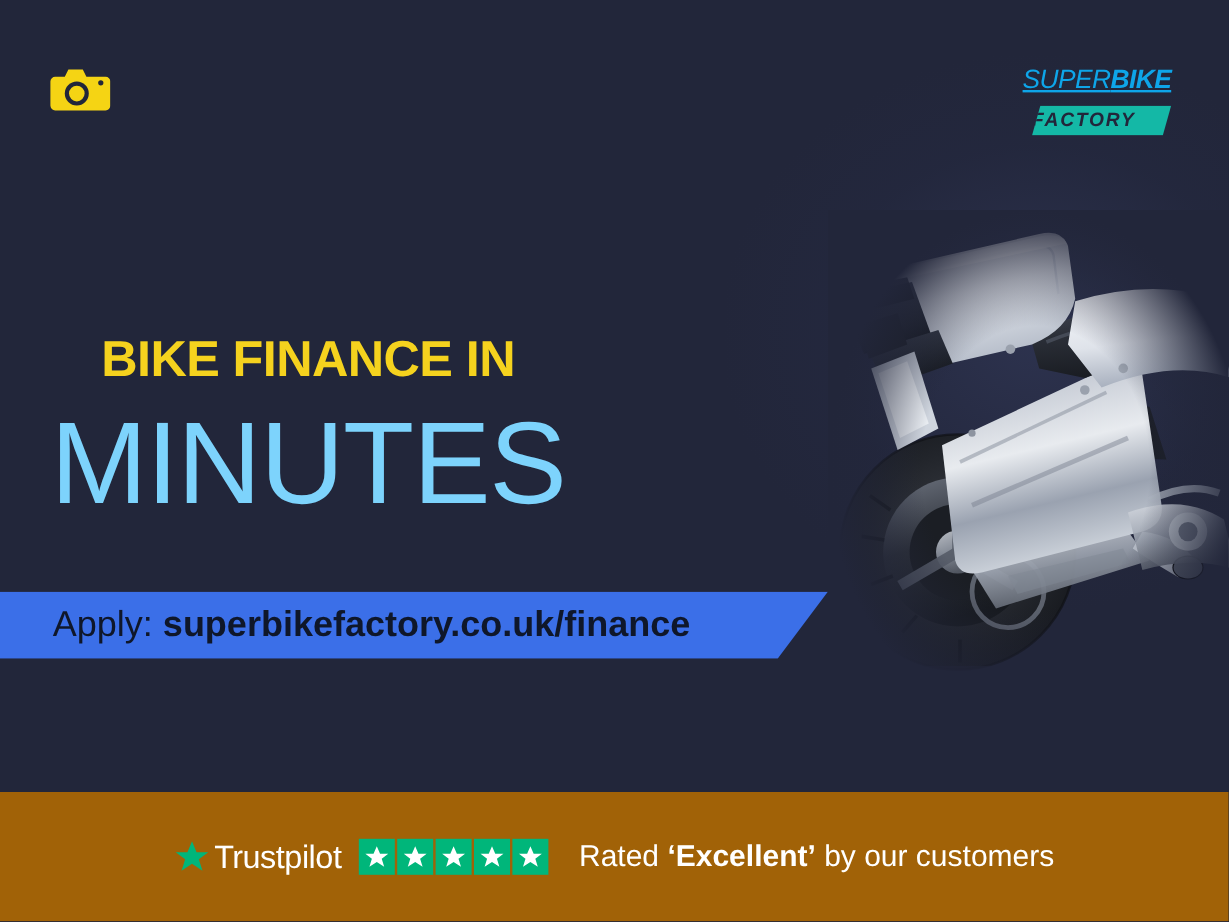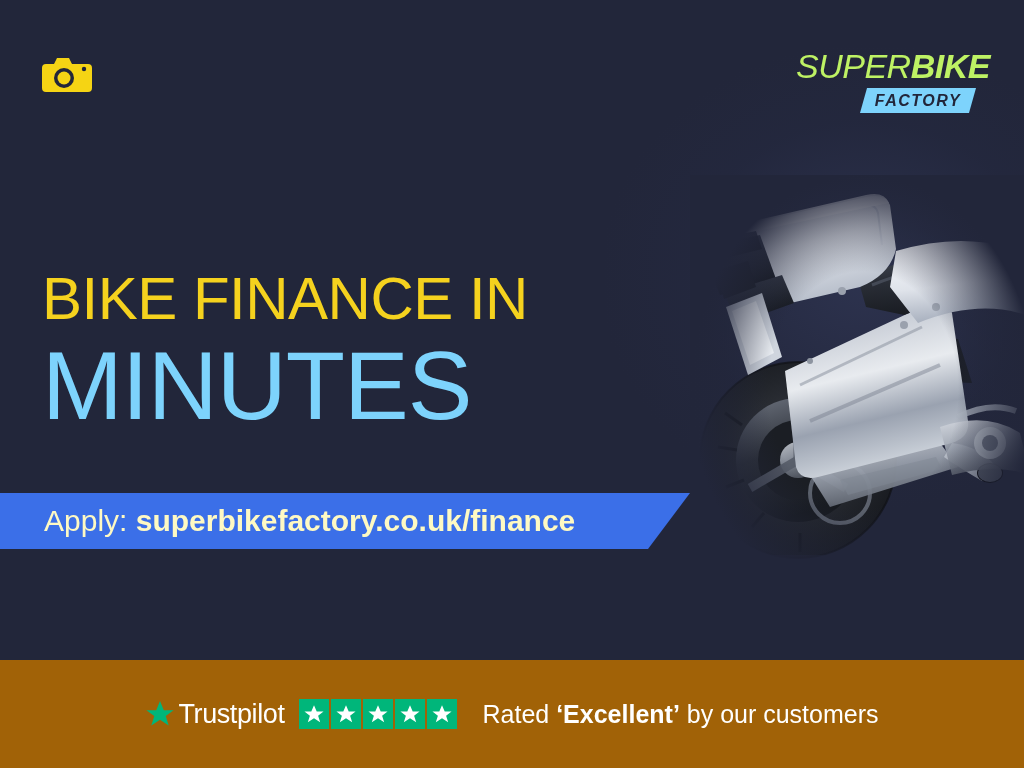--- a/index.html
+++ b/index.html
@@ -61,60 +61,62 @@
 
   
   .brand {
     position:absolute;
     right:48px; top:48px;
     width:180px;
     z-index:6;
     text-align:right;
   }
   .brand-top {
-    font-size:34px;
+    font-size:22px;
     line-height:36px;
     font-style:italic;
     letter-spacing:-0.5px;
     white-space:nowrap;
-    color:#bef264;
+    color:#0ea5e9;
+    text-decoration:underline;
   }
   .brand-super { font-weight:300; }
   .brand-bike  { font-weight:bold; }
 
   .brand-banner {
     margin-top:4px;
     margin-left:auto;
     width:116px; height:25px;
-    background:#7dd3fc;
-    display:flex; align-items:center; justify-content:center;
+    background:#14b8a6;
+    display:flex; align-items:center; 
     clip-path:polygon(7px 0, 100% 0, calc(100% - 7px) 100%, 0 100%);
   }
   .brand-factory {
     color:#22263a;
     font-size:16px;
     font-weight:bold;
     font-style:italic;
     letter-spacing:1.5px;
     line-height:1;
   }
 
   
   .headline {
     position:absolute;
     left:42px; top:268px;
     z-index:5;
   }
   .headline-line1 {
     color:#f5d21e;
-    font-size:60px;
+    font-size:42px;
     line-height:62px;
-    font-weight:normal;
+    font-weight:bold;
     letter-spacing:-0.5px;
     white-space:nowrap;
+    text-align:center;
   }
   .headline-line2 {
     color:#7dd3fc;
     font-size:97px;
     line-height:100px;
     font-weight:normal;
     letter-spacing:-1px;
     white-space:nowrap;
     margin-top:6px;
   }
@@ -124,21 +126,21 @@
     position:absolute;
     left:0; top:493px;
     width:690px; height:56px;
     background:#3b6fe8;
     display:flex; align-items:center;
     clip-path:polygon(0 0, 100% 0, calc(100% - 42px) 100%, 0 100%);
     z-index:5;
   }
   .apply-text {
     margin-left:44px;
-    color:#fef9c3;
+    color:#0f172a;
     font-size:30px;
     line-height:30px;
     white-space:nowrap;
   }
   .apply-prefix { font-weight:normal; }
   .apply-url    { font-weight:bold; }
 
   
   .footer {
     position:absolute;

